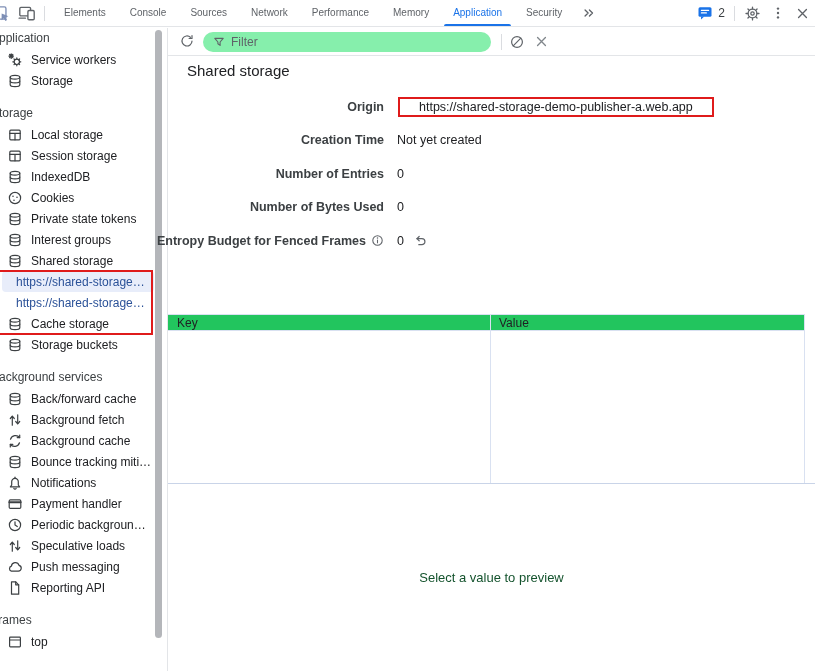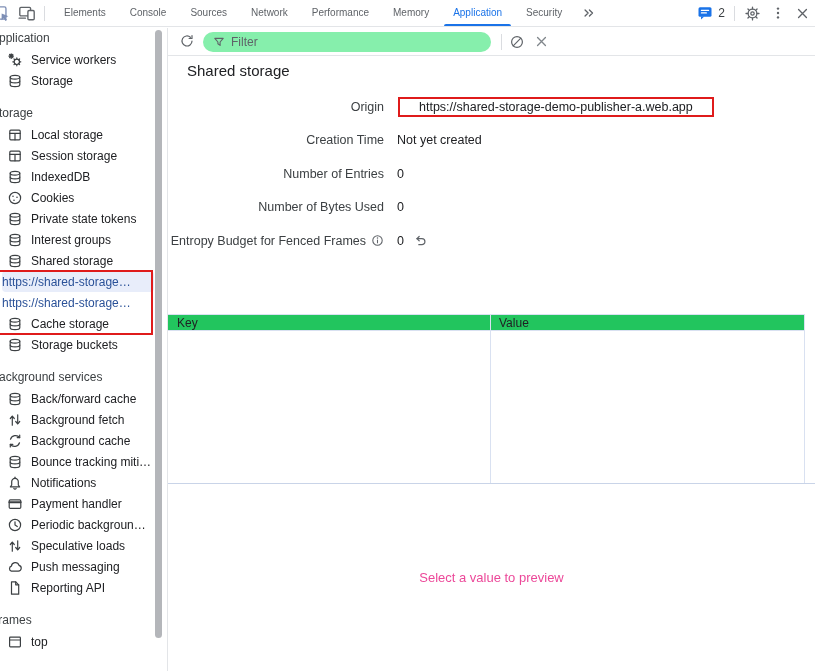--- a/index.html
+++ b/index.html
@@ -51,21 +51,21 @@
   .s-header {
     height: 21px; line-height: 21px; color: #3c4043; margin-left: -9px; white-space: nowrap;
   }
   .s-item {
     height: 21px; display: flex; align-items: center; gap: 8px;
     padding-left: 7px; color: #202124; white-space: nowrap; cursor: default;
   }
   .s-item .icon { color: #3c4043; }
   .s-link {
     height: 21px; display: flex; align-items: center;
-    margin: 0 12px 0 2px; padding-left: 0;
+    margin: 0 12px 0 2px; padding-left: 14px;
     color: #2a5198; white-space: nowrap; cursor: default;
   }
   .s-link.selected { background: #e8edfa; border-radius: 4px; }
 
   .sidebar-scrollbar { position: absolute; left: 154px; top: 28px; width: 9px; height: 643px; }
   .sidebar-scrollbar .thumb {
     position: absolute; left: 1px; top: 2px; width: 7px; height: 608px;
     background: #b4b6ba; border-radius: 4px;
   }
   .sidebar-border { position: absolute; left: 167px; top: 28px; width: 1px; height: 643px; background: #e3e5e8; }
@@ -89,21 +89,21 @@
   .toolbar-sep { position: absolute; left: 333px; top: 6px; height: 16px; width: 1px; background: #dadce0; }
   .block-btn { position: absolute; left: 341px; top: 6px; color: #5f6368; }
   .clear-btn { position: absolute; left: 366px; top: 6px; color: #80868b; }
 
   .panel-title { position: absolute; left: 19px; top: 34px; font-size: 15px; font-weight: 400; color: #202124; }
 
   .details { position: absolute; left: 0; top: 62px; width: 100%; }
   .d-row { display: flex; align-items: center; height: 33.5px; font-size: 12.5px; }
   .d-label {
     width: 216px; flex: none; text-align: right; color: #3c4043;
-    display: flex; align-items: center; justify-content: flex-end; gap: 5px; white-space: nowrap;
+    display: flex; align-items: center; justify-content: flex-end; gap: 5px; white-space: nowrap; font-weight: bold;
   }
   .d-label .icon { color: #5f6368; }
   .d-value { margin-left: 13px; color: #202124; display: flex; align-items: center; gap: 9px; white-space: nowrap; }
   .d-val.boxed { border: 2px solid #df1b1b; padding: 1px 19px; margin-left: 1px; }
   .undo-btn { color: #5f6368; cursor: default; }
 
   .kv-table { position: absolute; left: 0; top: 286px; width: 637px; height: 169px; }
   .kv-header {
     position: absolute; left: 0; top: 0; width: 100%; height: 17px;
     background: #22c55e; border-top: 1px solid #d9e1f1; border-bottom: 1px solid #d9e1f1;
@@ -111,21 +111,21 @@
   .kv-header .cell { position: absolute; top: 0; font-size: 12px; line-height: 16px; color: #202124; }
   .cell-key { left: 9px; }
   .cell-value { left: 331px; }
   .kv-col-divider { position: absolute; left: 322px; top: 0; width: 1px; height: 169px; background: #d9e1f1; }
   .kv-right-border { position: absolute; right: 0; top: 0; width: 1px; height: 169px; background: #d9e1f1; }
 
   .split-line { position: absolute; left: 0; top: 455px; width: 100%; height: 1px; background: #c9d4e8; }
   .preview {
     position: absolute; left: 0; top: 456px; width: 100%; height: 187px;
     display: flex; align-items: center; justify-content: center;
-    font-size: 13px; color: #ec4899;
+    font-size: 13px; color: #14532d;
   }
 </style>
 </head>
 <body>
 
 <header class="tabbar">
   <div class="tab-left-icons">
     <span class="icon" style="color:#7d8eb5">
         <svg width="18" height="18" viewBox="0 0 16 16" fill="none" stroke="currentColor" stroke-width="1.2" stroke-linecap="round" stroke-linejoin="round">
           <rect x="1.6" y="2.6" width="10.8" height="10.8" rx="1.4"></rect>

